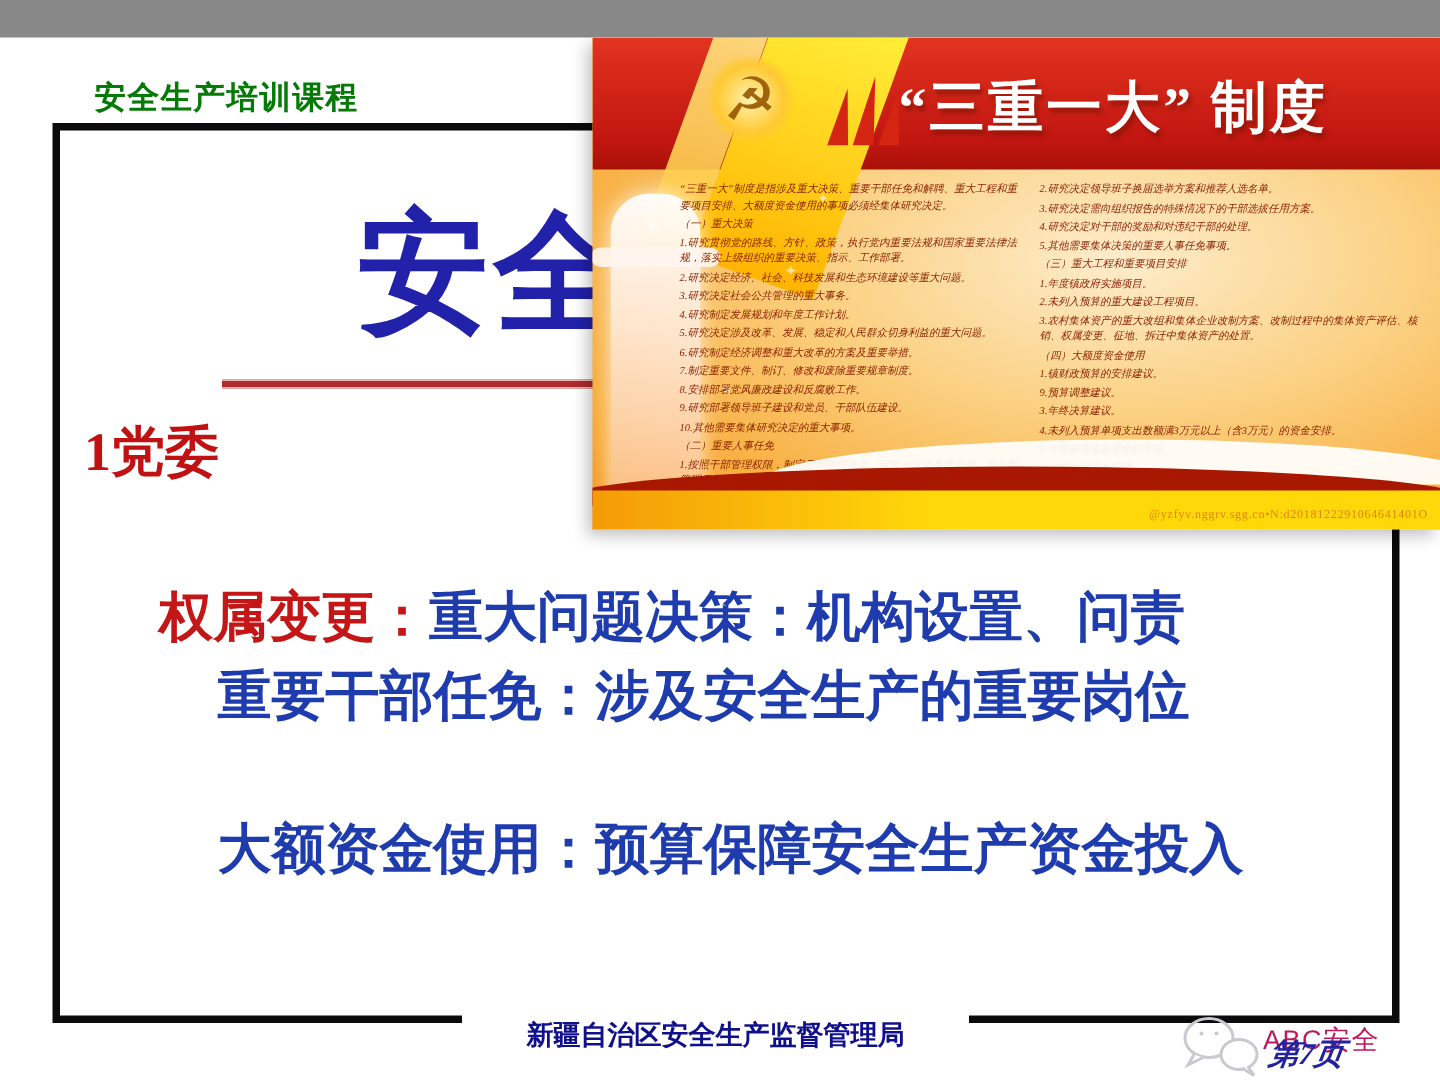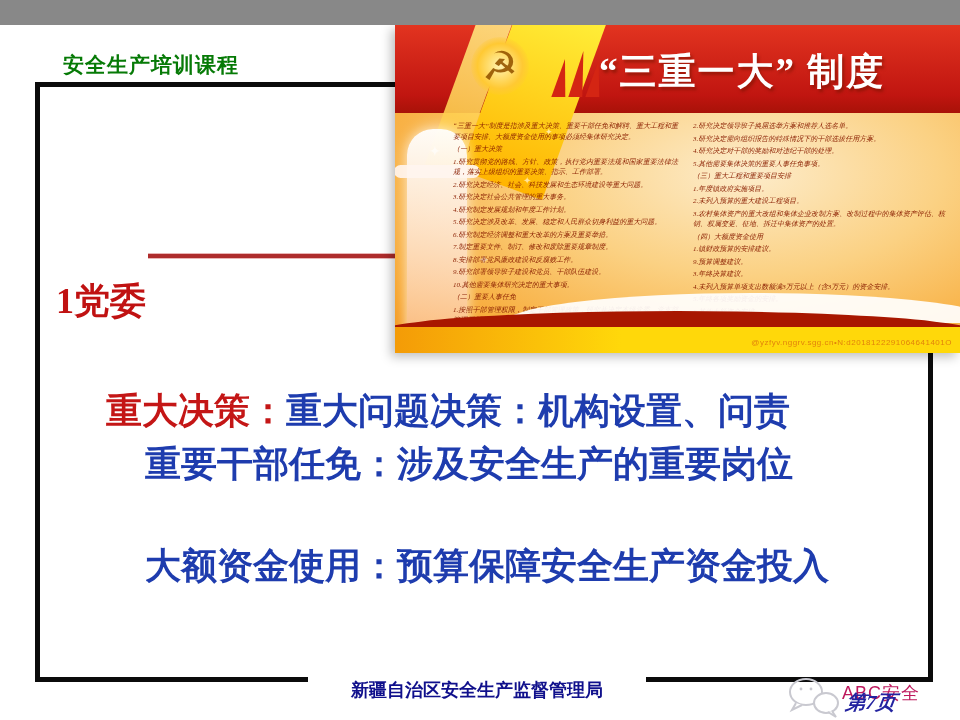--- a/index.html
+++ b/index.html
@@ -58,35 +58,36 @@
   .p-spark{position:absolute;color:rgba(255,255,255,.6);z-index:3;}
   .p-white-curve{position:absolute;left:110px;right:-40px;bottom:30px;height:30px;background:rgba(255,255,255,.92);
             border-radius:50% 50% 0 0 / 100% 100% 0 0;z-index:3;}
   .p-strip-curve{position:absolute;left:-25px;right:-25px;bottom:16px;height:26px;background:#a81700;
             border-radius:50% 50% 0 0 / 90% 90% 0 0;z-index:4;}
   .p-strip{position:absolute;left:0;right:0;bottom:0;height:26px;z-index:5;
             background:linear-gradient(90deg,#f49b07 0%,#ffd80a 40%,#ffd80a 100%);}
   .p-site{position:absolute;left:10px;bottom:3px;z-index:6;font-size:13px;font-weight:bold;
             color:rgba(232,228,226,.92);letter-spacing:1px;font-family:"Liberation Sans",sans-serif;}
   .p-code{position:absolute;right:8px;bottom:6px;z-index:6;font-size:8px;color:#e2820c;letter-spacing:.5px;
-            font-family:Liberation Sans, sans-serif;}
+            font-family:Liberation Serif, serif;}
 </style>
 </head>
 <body>
 
 <div class="stage">
 
   <div class="course-label">安全生产培训课程</div>
 
   <div class="frame"></div>
 
+  <div class="slide-title">安全</div>
   <div class="title-underline"></div>
 
   <div class="bline l1">1党委</div>
-  <div class="bline l3"><span class="red">重大决策：</span><span>重大问题决策：机构设置、问责</span></div>
+  <div class="bline l3"><span class="red">权属变更：</span><span>重大问题决策：机构设置、问责</span></div>
   <div class="bline l4">重要干部任免：涉及安全生产的重要岗位</div>
   <div class="bline l6">大额资金使用：预算保障安全生产资金投入</div>
 
   <div class="poster">
     <div class="p-banner"></div>
     <div class="p-swoosh2"></div>
     <div class="p-swoosh1"></div>
     <div class="p-emblem">☭</div>
     <div class="p-flames">
       <svg width="58" height="46" viewBox="0 0 58 46">

